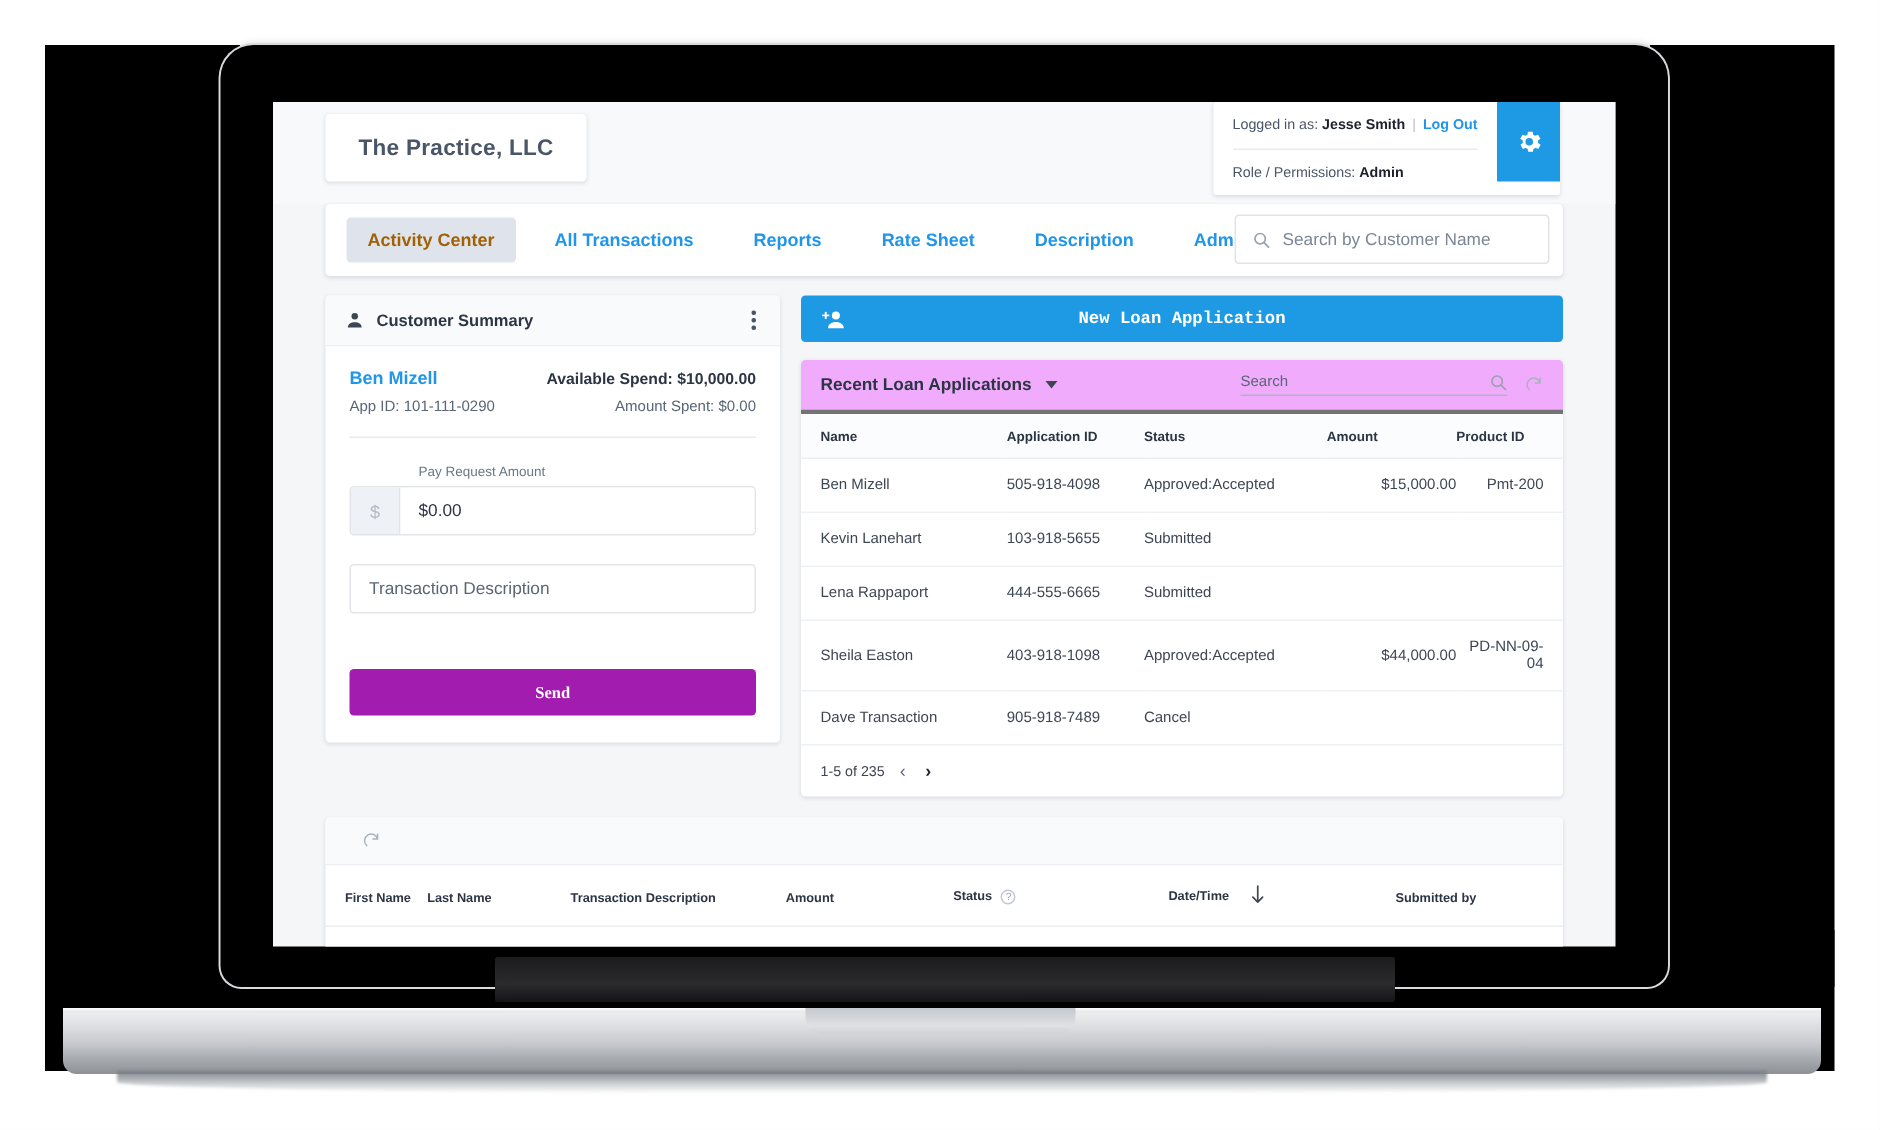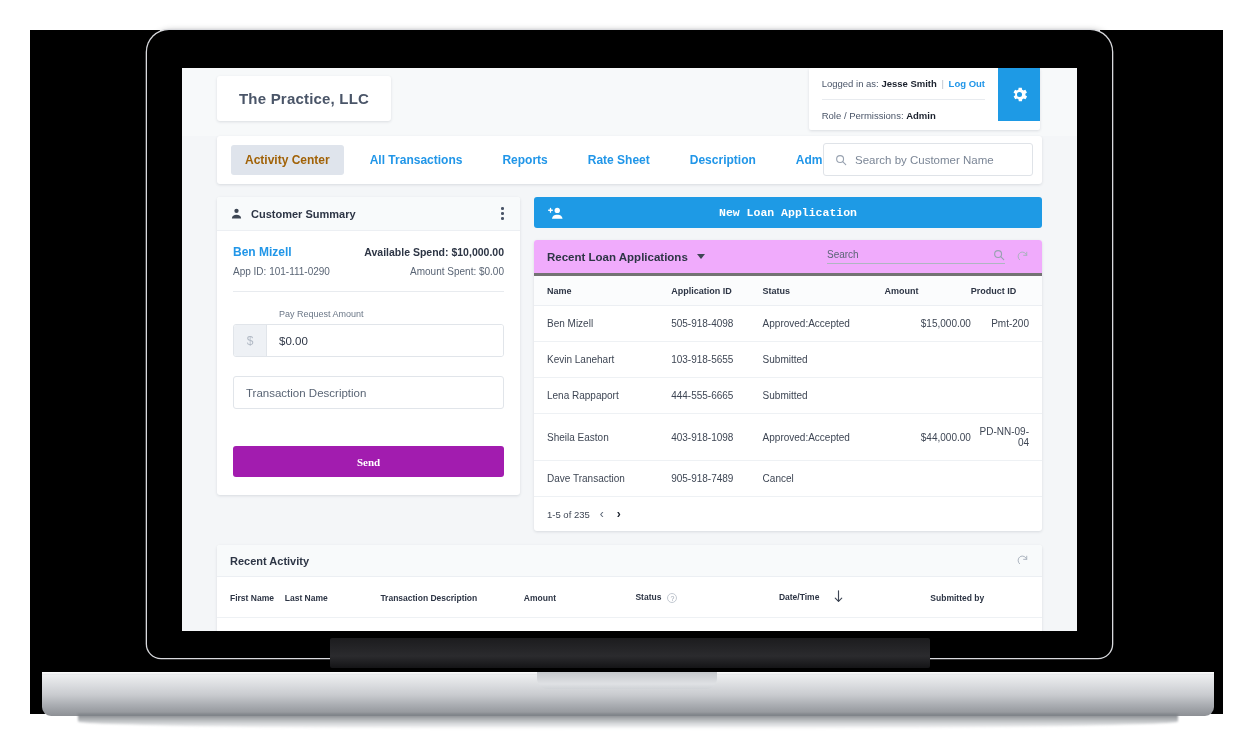--- a/index.html
+++ b/index.html
@@ -488,21 +488,20 @@
             <span>1-5 of 235</span>
             <span class="pg-arrow">‹</span>
             <span class="pg-arrow strong">›</span>
           </div>
         </div>
       </div>
     </div>
 
     <div class="card ra-card">
       <div class="ra-head">
-        <span class="ra-title">Recent Activity</span>
         <svg class="refresh" viewBox="0 0 20 20">
           <path d="M16.5 8.2A6.8 6.8 0 105.4 15M16.5 3.4v4.8h-4.8"></path>
         </svg>
       </div>
 
       <table class="ra">
         <colgroup>
             <col style="width:8.5%">
             <col style="width:12%">
             <col style="width:18%">

